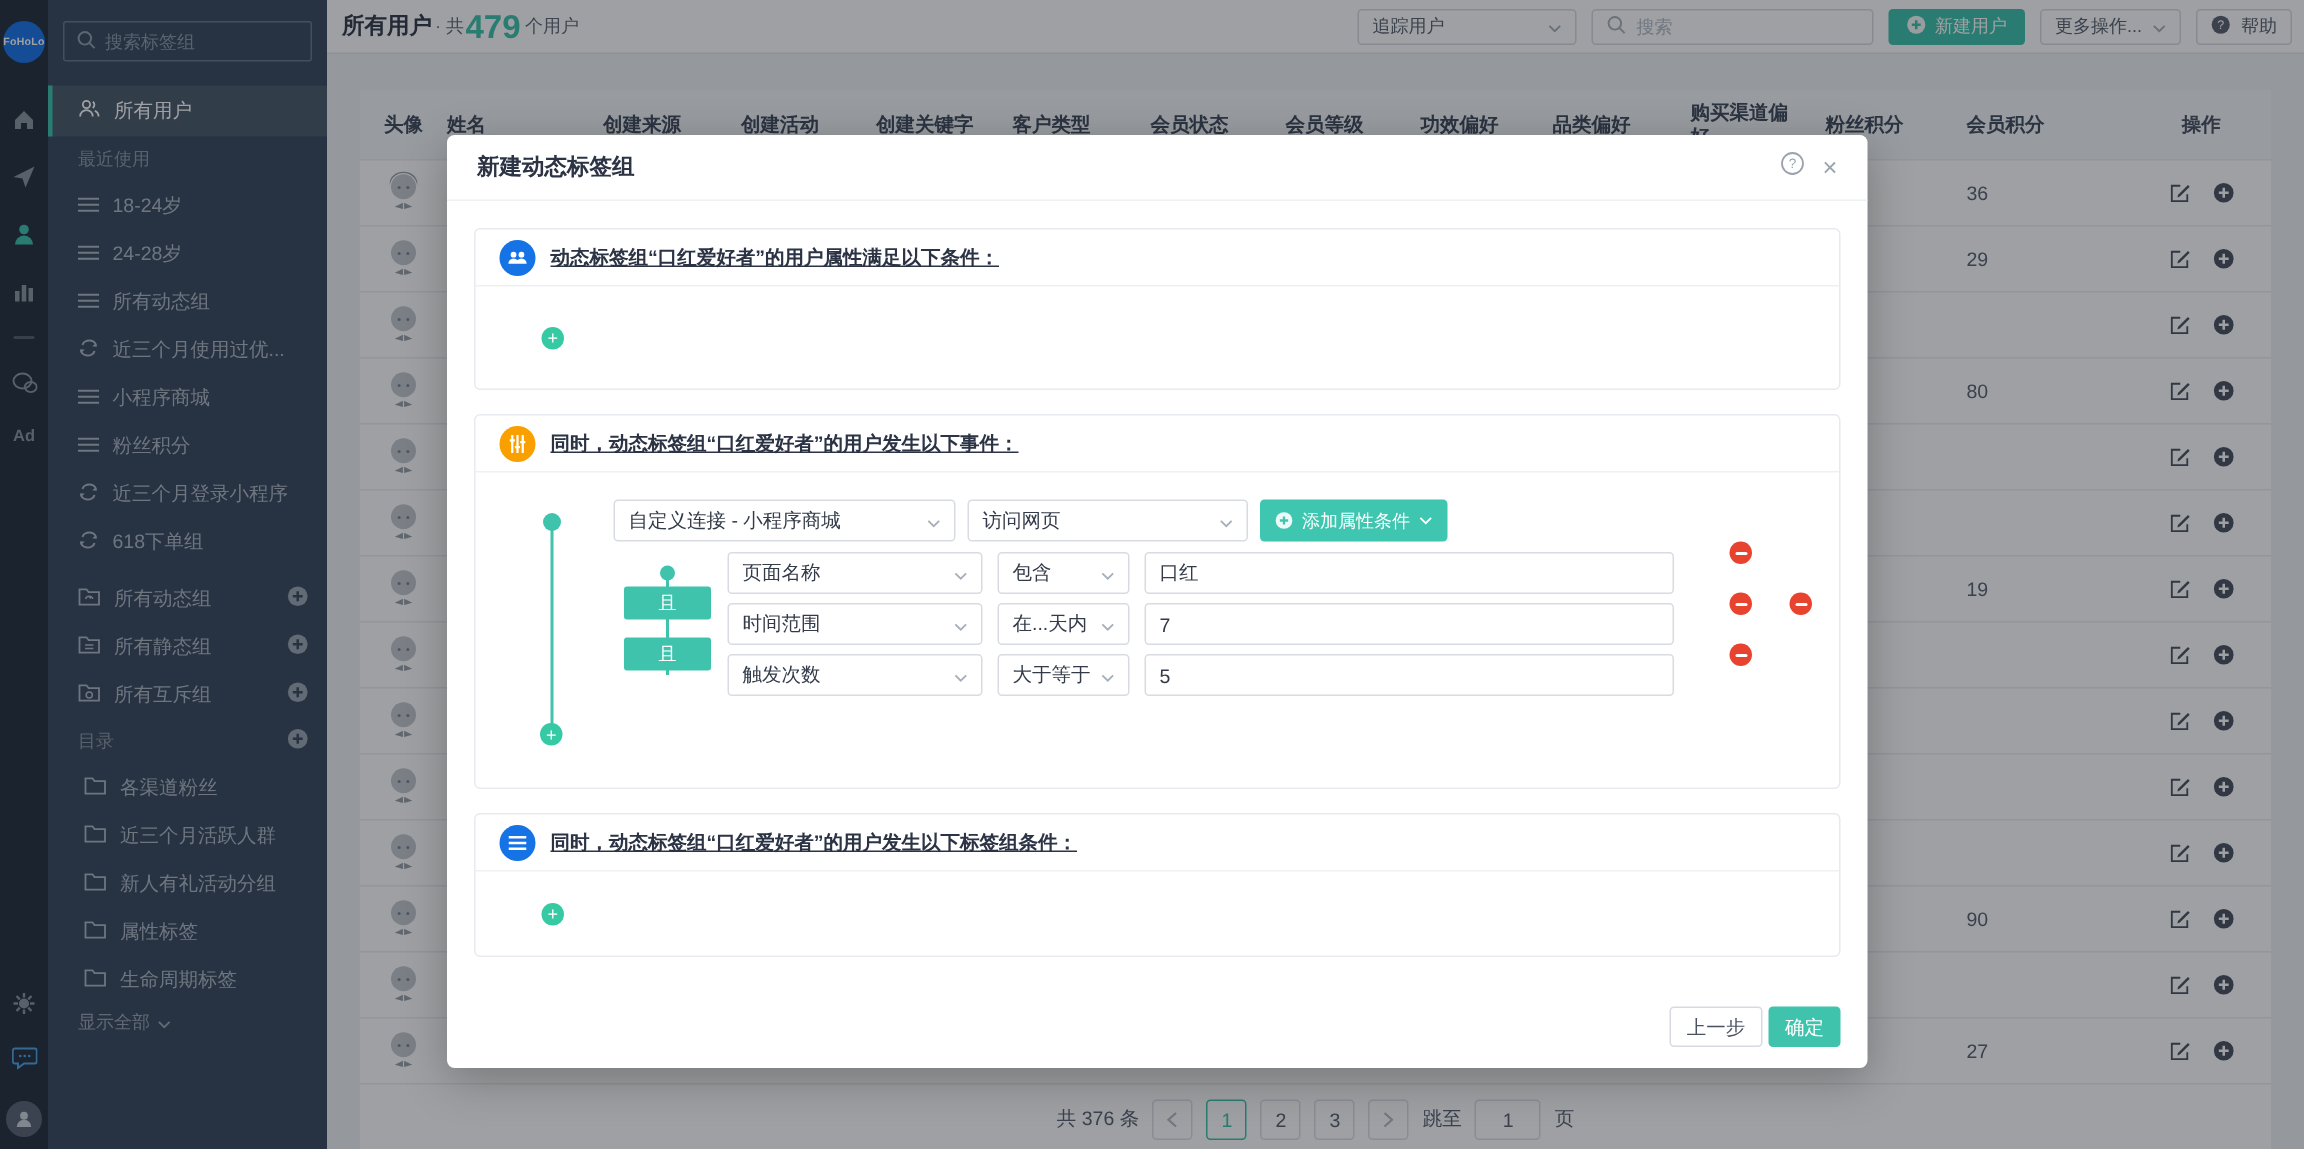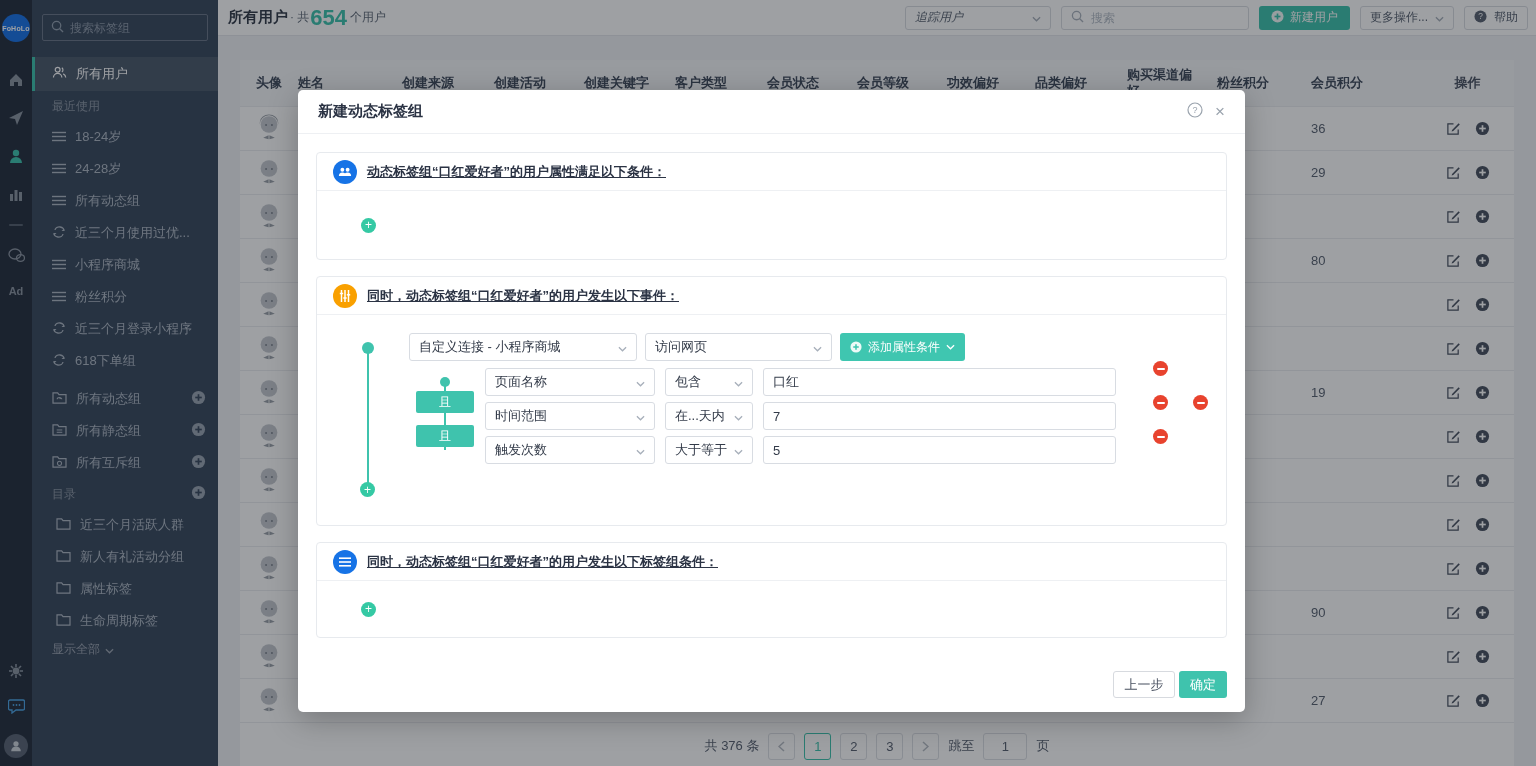--- a/index.html
+++ b/index.html
@@ -34,21 +34,21 @@
   .show-all { padding-left:20px; margin-top:4px; color:#9aa3b0; font-size:12px; display:flex; align-items:center; gap:5px; cursor:pointer; }
 
   
   .content { position:absolute; left:218px; top:0; right:0; height:100%; z-index:1; }
   .topbar { height:36px; background:#fff; border-bottom:1px solid #e4e7eb; display:flex; align-items:center; padding:0 8px 0 10px; }
   .pg-title { font-size:15px; font-weight:bold; color:#333b49; }
   .pg-sub { font-size:12px; color:#606a78; margin-left:2px; }
   .pg-count { font-size:22px; font-weight:bold; color:#3fc3ad; margin:0 1px; }
   .top-right { margin-left:auto; display:flex; align-items:center; gap:10px; }
   .ctl { height:24px; border:1px solid #d9dde2; border-radius:3px; background:#fff; display:flex; align-items:center; font-size:12px; color:#5a6372; padding:0 9px; gap:7px; }
-  .ctl.select { width:146px; justify-content:space-between;font-style:italic; }
+  .ctl.select { width:146px; justify-content:space-between; }
   .ctl.search { width:188px; color:#aab2bd; }
   .ctl.search input { border:0; outline:none; font-size:12px; width:100%; font-family:inherit; color:#5a6372; }
   .ctl.search input::placeholder { color:#b4bcc6; }
   .btn-teal { height:24px; background:#3fc3ad; border-radius:3px; color:#fff; font-size:12px; display:flex; align-items:center; gap:6px; padding:0 12px; border:0; cursor:pointer; font-family:inherit; }
   .chev { color:#a7afba; }
 
   
   .tablecard { position:absolute; left:22px; right:22px; top:60px; bottom:0; background:#fff; }
   .thead { display:flex; align-items:center; height:46px; background:#f6f7f9; font-size:13px; font-weight:bold; color:#404b5c; }
   .trow { display:flex; align-items:center; height:44px; border-top:1px solid #ebedf0; font-size:13px; color:#5a6372; }
@@ -312,20 +312,26 @@
               <line x1="8" y1="4.5" x2="8" y2="11.5"></line>
               <line x1="4.5" y1="8" x2="11.5" y2="8"></line>
             </g>
           </svg></span>
     </div>
 
     <div class="s-item s-indent">
         <span><svg width="15" height="13" viewBox="0 0 16 14">
             <path d="M1 2 h5 l1.5 2 H15 v9 H1 Z" fill="none" stroke="currentColor" stroke-width="1.3"></path>
           </svg></span>
+        <span>各渠道粉丝</span>
+      </div>
+    <div class="s-item s-indent">
+        <span><svg width="15" height="13" viewBox="0 0 16 14">
+            <path d="M1 2 h5 l1.5 2 H15 v9 H1 Z" fill="none" stroke="currentColor" stroke-width="1.3"></path>
+          </svg></span>
         <span>近三个月活跃人群</span>
       </div>
     <div class="s-item s-indent">
         <span><svg width="15" height="13" viewBox="0 0 16 14">
             <path d="M1 2 h5 l1.5 2 H15 v9 H1 Z" fill="none" stroke="currentColor" stroke-width="1.3"></path>
           </svg></span>
         <span>新人有礼活动分组</span>
       </div>
     <div class="s-item s-indent">
         <span><svg width="15" height="13" viewBox="0 0 16 14">
@@ -345,21 +351,21 @@
       <span><svg width="9" height="6" viewBox="0 0 10 6">
             <polyline points="1,1 5,5 9,1" fill="none" stroke="currentColor" stroke-width="1.4"></polyline>
           </svg></span>
     </div>
   </div>
 
   <div class="content">
     <div class="topbar">
       <span class="pg-title">所有用户</span>
       <span class="pg-sub">· 共</span>
-      <span class="pg-count">654</span>
+      <span class="pg-count">479</span>
       <span class="pg-sub">个用户</span>
       <div class="top-right">
         <div class="ctl select">
           <span>追踪用户</span>
           <span class="chev"><svg width="9" height="6" viewBox="0 0 10 6">
                 <polyline points="1,1 5,5 9,1" fill="none" stroke="currentColor" stroke-width="1.4"></polyline>
               </svg></span>
         </div>
         <div class="ctl search">
           <span><svg width="13" height="13" viewBox="0 0 14 14">

